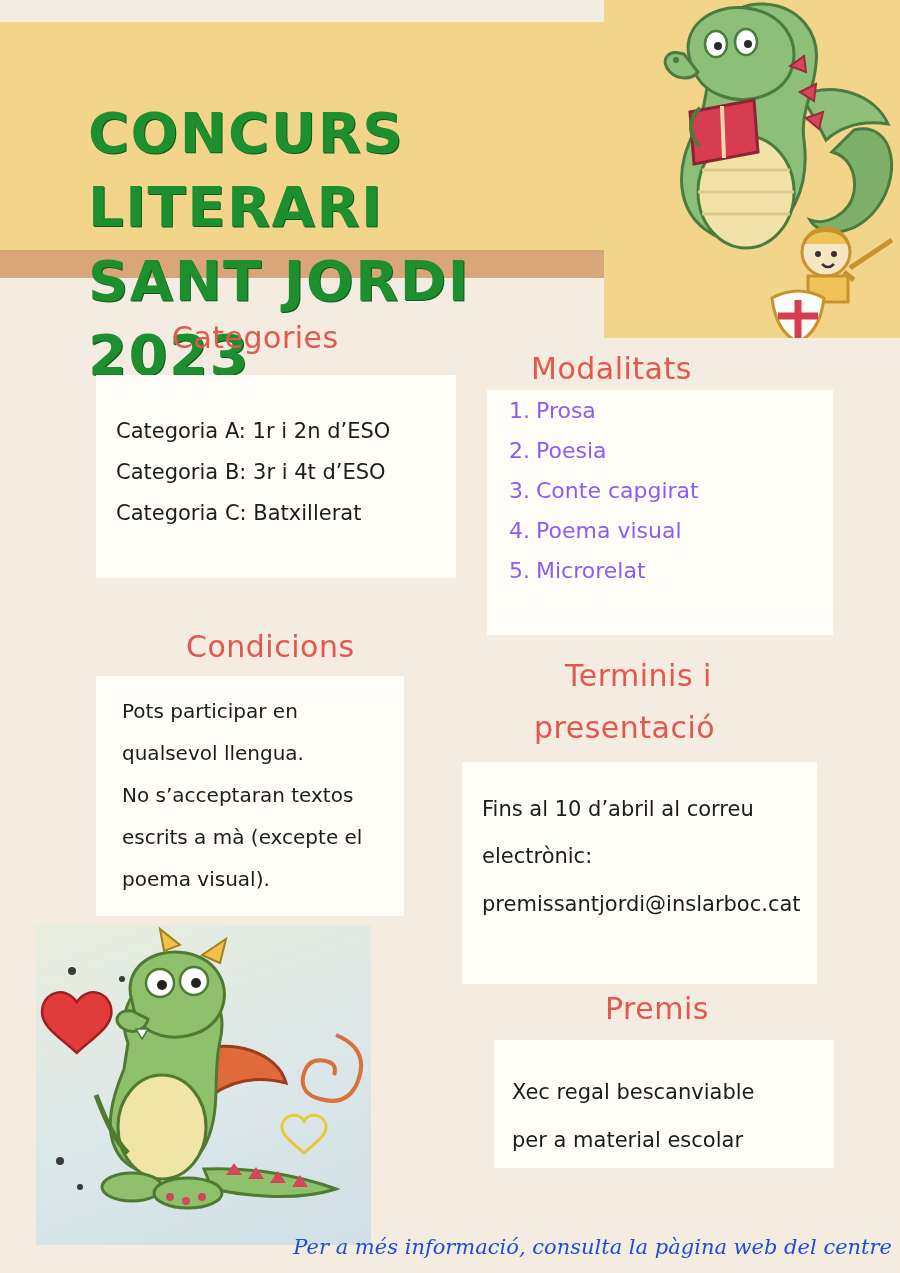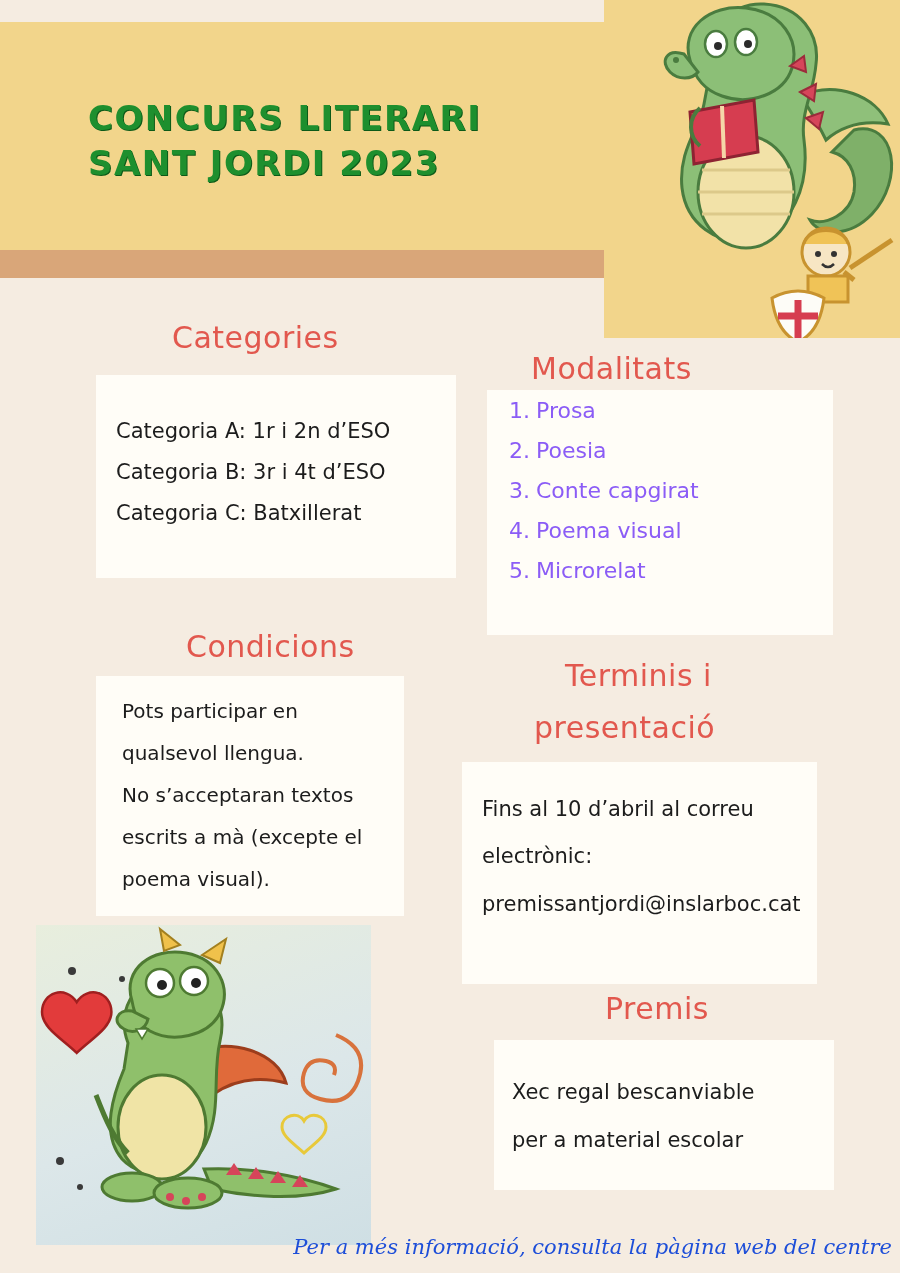--- a/index.html
+++ b/index.html
@@ -35,21 +35,21 @@
 
   .title-block {
     position: absolute;
     left: 88px;
     top: 96px;
     width: 500px;
   }
   .poster-title {
     font-family: "DejaVu Sans", sans-serif;
     font-weight: bold;
-    font-size: 34px;
+    font-size: 56px;
     letter-spacing: 1.5px;
     color: #1e8f2e;
     line-height: 1.32;
     text-transform: uppercase;
     margin: 0;
     text-shadow: 1px 1px 0 #0c5a18;
   }
 
   
   .dragon-top {
@@ -137,21 +137,21 @@
     padding: 24px 0 0 20px;
   }
   #terminis-card p {
     font-size: 21px;
     line-height: 2.25;
   }
 
   
   #premis-heading { left: 605px; top: 991px; }
   #premis-card {
-    left: 494px; top: 1040px; width: 340px; height: 150px;
+    left: 494px; top: 1040px; width: 340px; height: 128px;
     padding: 28px 0 0 18px;
   }
   #premis-card p {
     font-size: 21px;
     line-height: 2.3;
   }
 
   
   .dragon-bottom {
     position: absolute;

